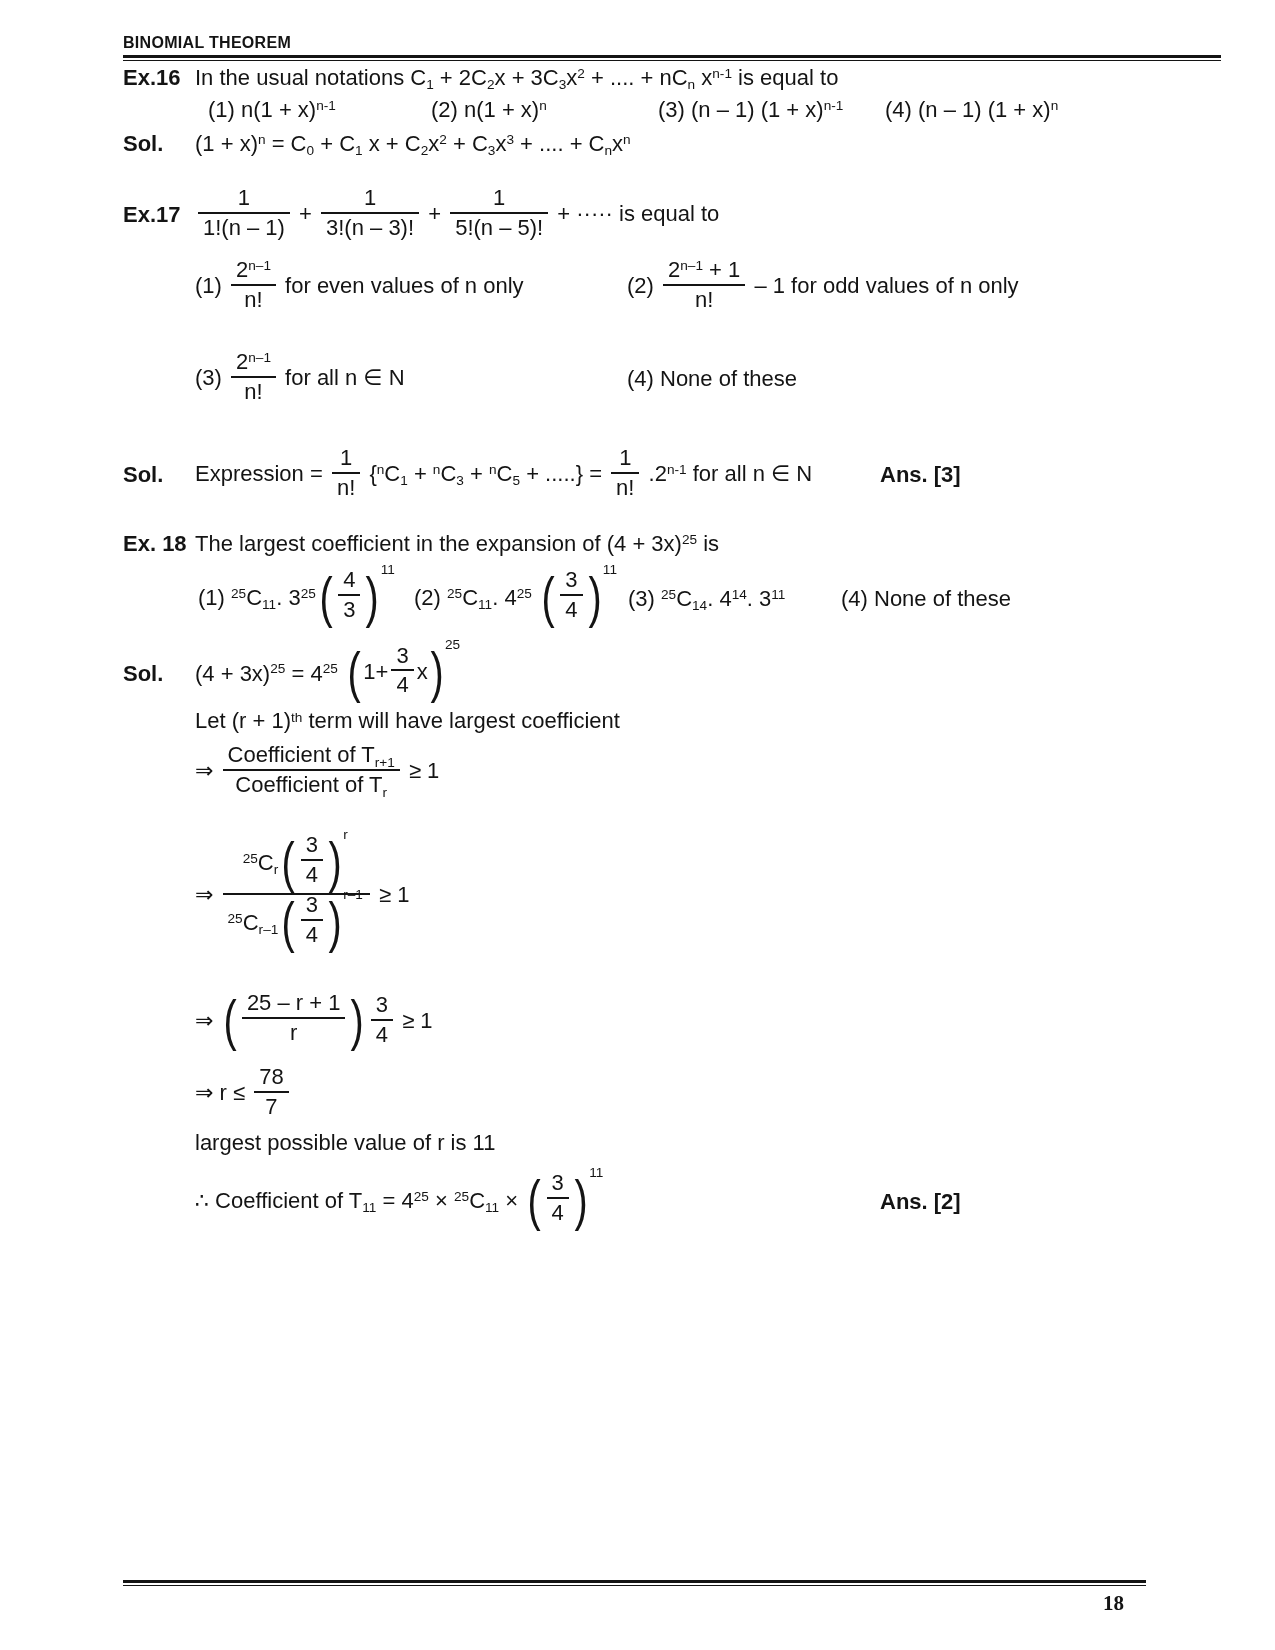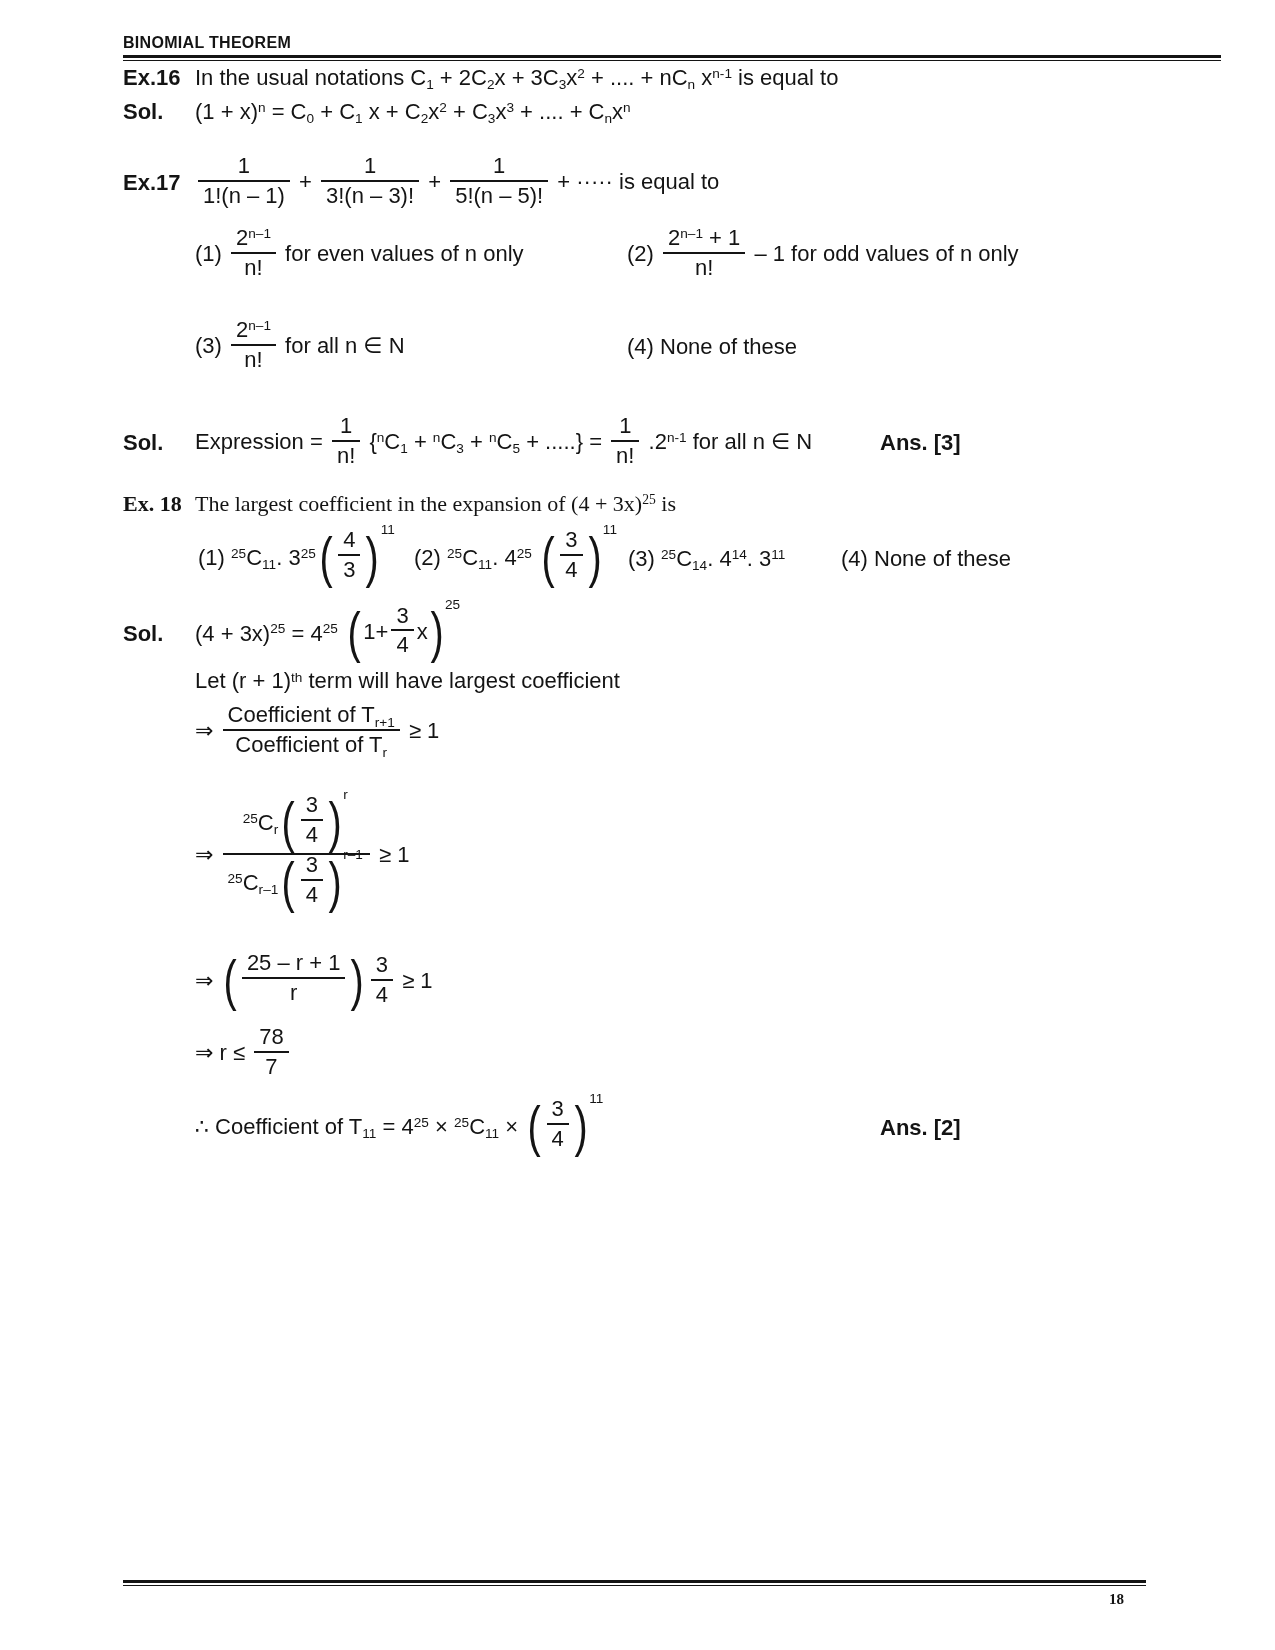--- a/index.html
+++ b/index.html
@@ -29,39 +29,45 @@
   sup{font-size:.62em;position:relative;top:-.5em;vertical-align:baseline;line-height:0;}
   sub{font-size:.62em;position:relative;top:.32em;vertical-align:baseline;line-height:0;}
   .frac{display:inline-block;vertical-align:middle;text-align:center;line-height:1.18;margin:0 3px;position:relative;top:-2px;}
   .frac .num{display:block;padding:0 5px 1px;}
   .frac .den{display:block;border-top:2px solid #141414;padding:1px 5px 0;}
   .paren{display:inline-flex;align-items:center;vertical-align:middle;position:relative;top:-2px;margin:0 1px;}
   .pglyph{font-size:2.5em;line-height:0;transform:scaleX(.72);display:inline-block;}
   .psup{font-size:.62em;align-self:flex-start;position:relative;top:-.45em;left:-1px;line-height:1;}
   .mt6{margin-top:6px;}  .mt8{margin-top:8px;}  .mt10{margin-top:10px;}
   .mt14{margin-top:14px;} .mt16{margin-top:16px;} .mt18{margin-top:18px;}
-  .mt20{margin-top:20px;} .mt28{margin-top:20px;font-family:Liberation Serif, serif;} .mt30{margin-top:30px;}
+  .mt20{margin-top:20px;} .mt28{margin-top:28px;} .mt30{margin-top:30px;}
   .mt34{margin-top:16px;} .mt36{margin-top:36px;} .mt38{margin-top:38px;}
   .mt40{margin-top:40px;}
   .hdr-gap{margin-top:4px;}
   .footer-rule{position:absolute;left:123px;right:129px;top:1580px;height:2px;border-top:3px solid #141414;border-bottom:1px solid #141414;}
   .pagenum{position:absolute;top:1591px;right:129px;width:200px;text-align:right;padding-right:22px;box-sizing:border-box;
-    font-family:"Liberation Serif","DejaVu Serif",serif;font-weight:bold;font-size:15px;}
+    font-family:"Liberation Serif","DejaVu Serif",serif;font-weight:bold;font-size:21px;}
 </style>
 </head>
 <body>
 
 <div class="page">
 
   <div class="hdr-title">BINOMIAL THEOREM</div>
   <div class="hdr-rule"></div>
 
   <div class="row hdr-gap">
     <span class="lbl">Ex.16</span>
     <span class="content">In the usual notations C<sub>1</sub> + 2C<sub>2</sub>x + 3C<sub>3</sub>x<sup>2</sup> + .... + nC<sub>n</sub> x<sup>n-1</sup> is equal to</span>
+  </div>
+  <div class="opts4a mt6">
+    <span>(1) n(1 + x)<sup>n-1</sup></span>
+    <span>(2) n(1 + x)<sup>n</sup></span>
+    <span>(3) (n – 1) (1 + x)<sup>n-1</sup></span>
+    <span>(4) (n – 1) (1 + x)<sup>n</sup></span>
   </div>
   <div class="row mt8">
     <span class="lbl">Sol.</span>
     <span class="content">(1 + x)<sup>n</sup> = C<sub>0</sub> + C<sub>1</sub> x + C<sub>2</sub>x<sup>2</sup> + C<sub>3</sub>x<sup>3</sup> + .... + C<sub>n</sub>x<sup>n</sup></span>
   </div>
 
   <div class="row mid mt30">
     <span class="lbl">Ex.17</span>
     <span class="content"><span class="frac"><span class="num">1</span><span class="den">1!(n – 1)</span></span> + <span class="frac"><span class="num">1</span><span class="den">3!(n – 3)!</span></span> + <span class="frac"><span class="num">1</span><span class="den">5!(n – 5)!</span></span> + ····· is equal to</span>
   </div>
@@ -120,20 +126,21 @@
             <span><span class="frac"><span class="num">3</span><span class="den">4</span></span></span>
             <span class="pglyph">)</span>
             <span class="psup">r–1</span>
           </span></span></span> ≥ 1</div>
   <div class="indent mt40">⇒ <span class="paren">
         <span class="pglyph">(</span>
         <span><span class="frac"><span class="num">25 – r + 1</span><span class="den">r</span></span></span>
         <span class="pglyph">)</span>
       </span><span class="frac"><span class="num">3</span><span class="den">4</span></span> ≥ 1</div>
   <div class="indent mt16">⇒ r ≤ <span class="frac"><span class="num">78</span><span class="den">7</span></span></div>
+  <div class="indent mt8">largest possible value of r is 11</div>
   <div class="row mid indent mt18">
     <span class="content">∴ Coefficient of T<sub>11</sub> = 4<sup>25</sup> × <sup>25</sup>C<sub>11</sub> × <span class="paren">
           <span class="pglyph">(</span>
           <span><span class="frac"><span class="num">3</span><span class="den">4</span></span></span>
           <span class="pglyph">)</span>
           <span class="psup">11</span>
         </span></span>
     <span class="ansabs ans-mid" style="left:685px;">Ans. [2]</span>
   </div>
 

